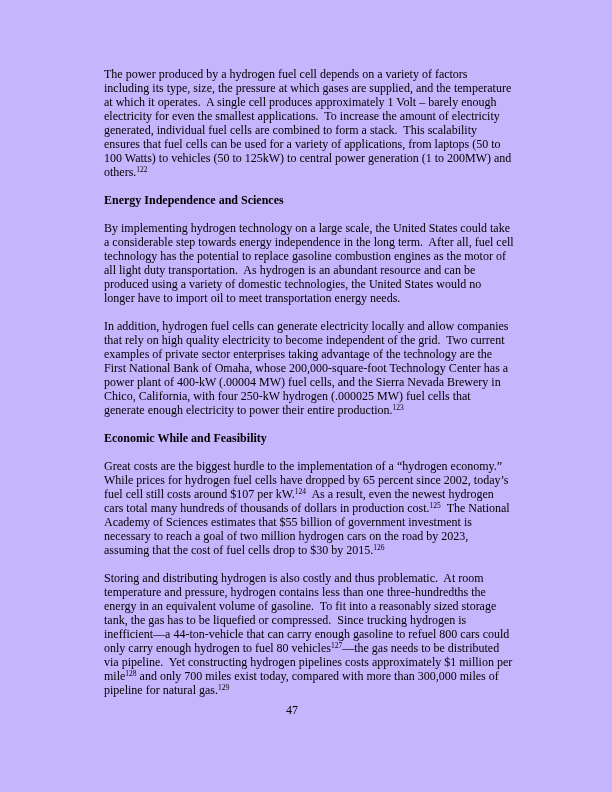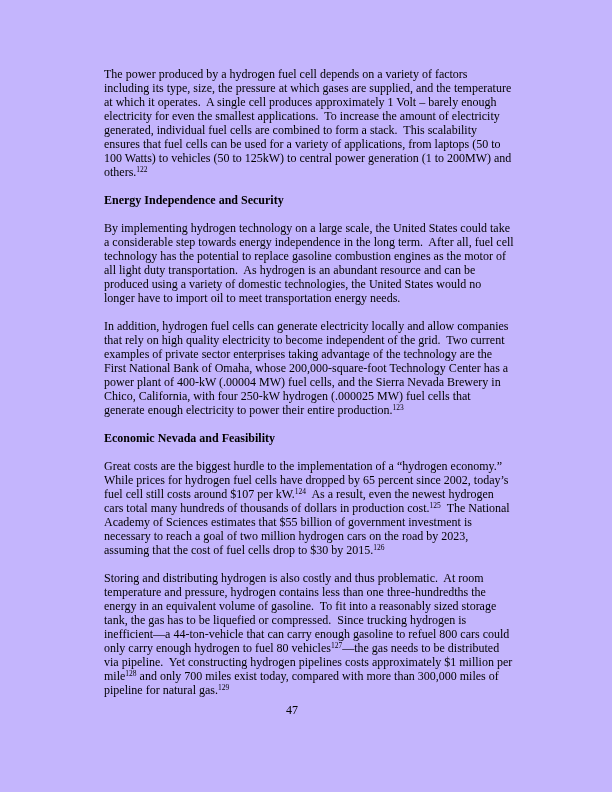--- a/index.html
+++ b/index.html
@@ -53,27 +53,27 @@
   }
 </style>
 </head>
 <body>
 
 <div class="page">
   <div class="content">
 
     <p><span>The power produced by a hydrogen fuel cell depends on a variety of factors including its type, size, the pressure at which gases are supplied, and the temperature at which it operates.  A single cell produces approximately 1 Volt – barely enough electricity for even the smallest applications.  To increase the amount of electricity generated, individual fuel cells are combined to form a stack.  This scalability ensures that fuel cells can be used for a variety of applications, from laptops (50 to 100 Watts) to vehicles (50 to 125kW) to central power generation (1 to 200MW) and others.</span><sup class="fnref">122</sup></p>
 
-    <h2>Energy Independence and Security</h2>
+    <h2>Energy Independence and Sciences</h2>
 
     <p><span>By implementing hydrogen technology on a large scale, the United States could take a considerable step towards energy independence in the long term.  After all, fuel cell technology has the potential to replace gasoline combustion engines as the motor of all light duty transportation.  As hydrogen is an abundant resource and can be produced using a variety of domestic technologies, the United States would no longer have to import oil to meet transportation energy needs.</span></p>
 
     <p><span>In addition, hydrogen fuel cells can generate electricity locally and allow companies that rely on high quality electricity to become independent of the grid.  Two current examples of private sector enterprises taking advantage of the technology are the First National Bank of Omaha, whose 200,000-square-foot Technology Center has a power plant of 400-kW (.00004 MW) fuel cells, and the Sierra Nevada Brewery in Chico, California, with four 250-kW hydrogen (.000025 MW) fuel cells that generate enough electricity to power their entire production.</span><sup class="fnref">123</sup></p>
 
-    <h2>Economic Nevada and Feasibility</h2>
+    <h2>Economic While and Feasibility</h2>
 
     <p><span>Great costs are the biggest hurdle to the implementation of a “hydrogen economy.” While prices for hydrogen fuel cells have dropped by 65 percent since 2002, today’s fuel cell still costs around $107 per kW.</span><sup class="fnref">124</sup><span>  As a result, even the newest hydrogen cars total many hundreds of thousands of dollars in production cost.</span><sup class="fnref">125</sup><span>  The National Academy of Sciences estimates that $55 billion of government investment is necessary to reach a goal of two million hydrogen cars on the road by 2023, assuming that the cost of fuel cells drop to $30 by 2015.</span><sup class="fnref">126</sup></p>
 
     <p><span>Storing and distributing hydrogen is also costly and thus problematic.  At room temperature and pressure, hydrogen contains less than one three-hundredths the energy in an equivalent volume of gasoline.  To fit into a reasonably sized storage tank, the gas has to be liquefied or compressed.  Since trucking hydrogen is inefficient—a 44-ton-vehicle that can carry enough gasoline to refuel 800 cars could only carry enough hydrogen to fuel 80 vehicles</span><sup class="fnref">127</sup><span>—the gas needs to be distributed via pipeline.  Yet constructing hydrogen pipelines costs approximately $1 million per mile</span><sup class="fnref">128</sup><span> and only 700 miles exist today, compared with more than 300,000 miles of pipeline for natural gas.</span><sup class="fnref">129</sup></p>
 
   </div>
 
   <div class="footer">47</div>
 </div>
 

